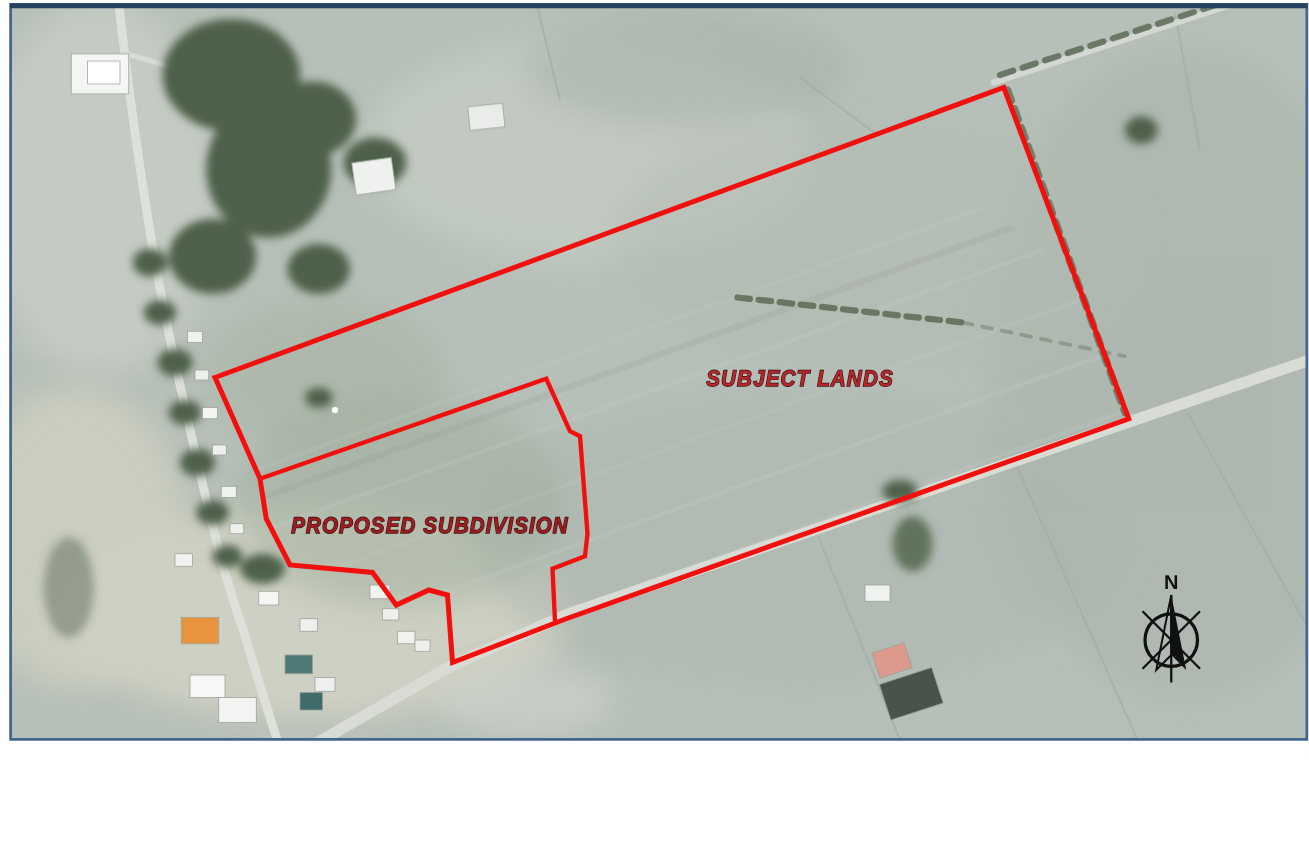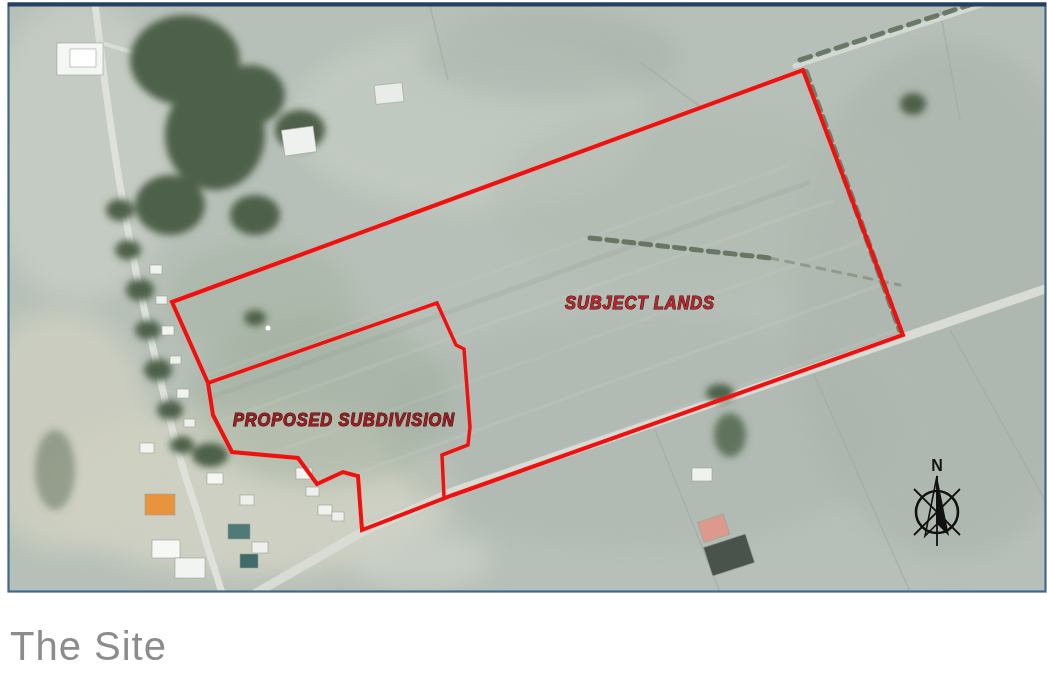--- a/index.html
+++ b/index.html
@@ -158,14 +158,13 @@
           <polygon points="0,-36 -12,24 0,12" fill="none" stroke="#111" stroke-width="1.6"></polygon>
           <text class="compass-n" x="0" y="-41" text-anchor="middle">N</text>
         </g>
       </g>
 
       <rect x="8.5" y="3.5" width="1037" height="588" fill="none" stroke="#41678f" stroke-width="2.2"></rect>
       <line x1="8" y1="4.5" x2="1046" y2="4.5" stroke="#26415f" stroke-width="4"></line>
     </svg>
   </div>
 
-  <div class="caption">The Site</div>
 </div>
 
 </body></html>

